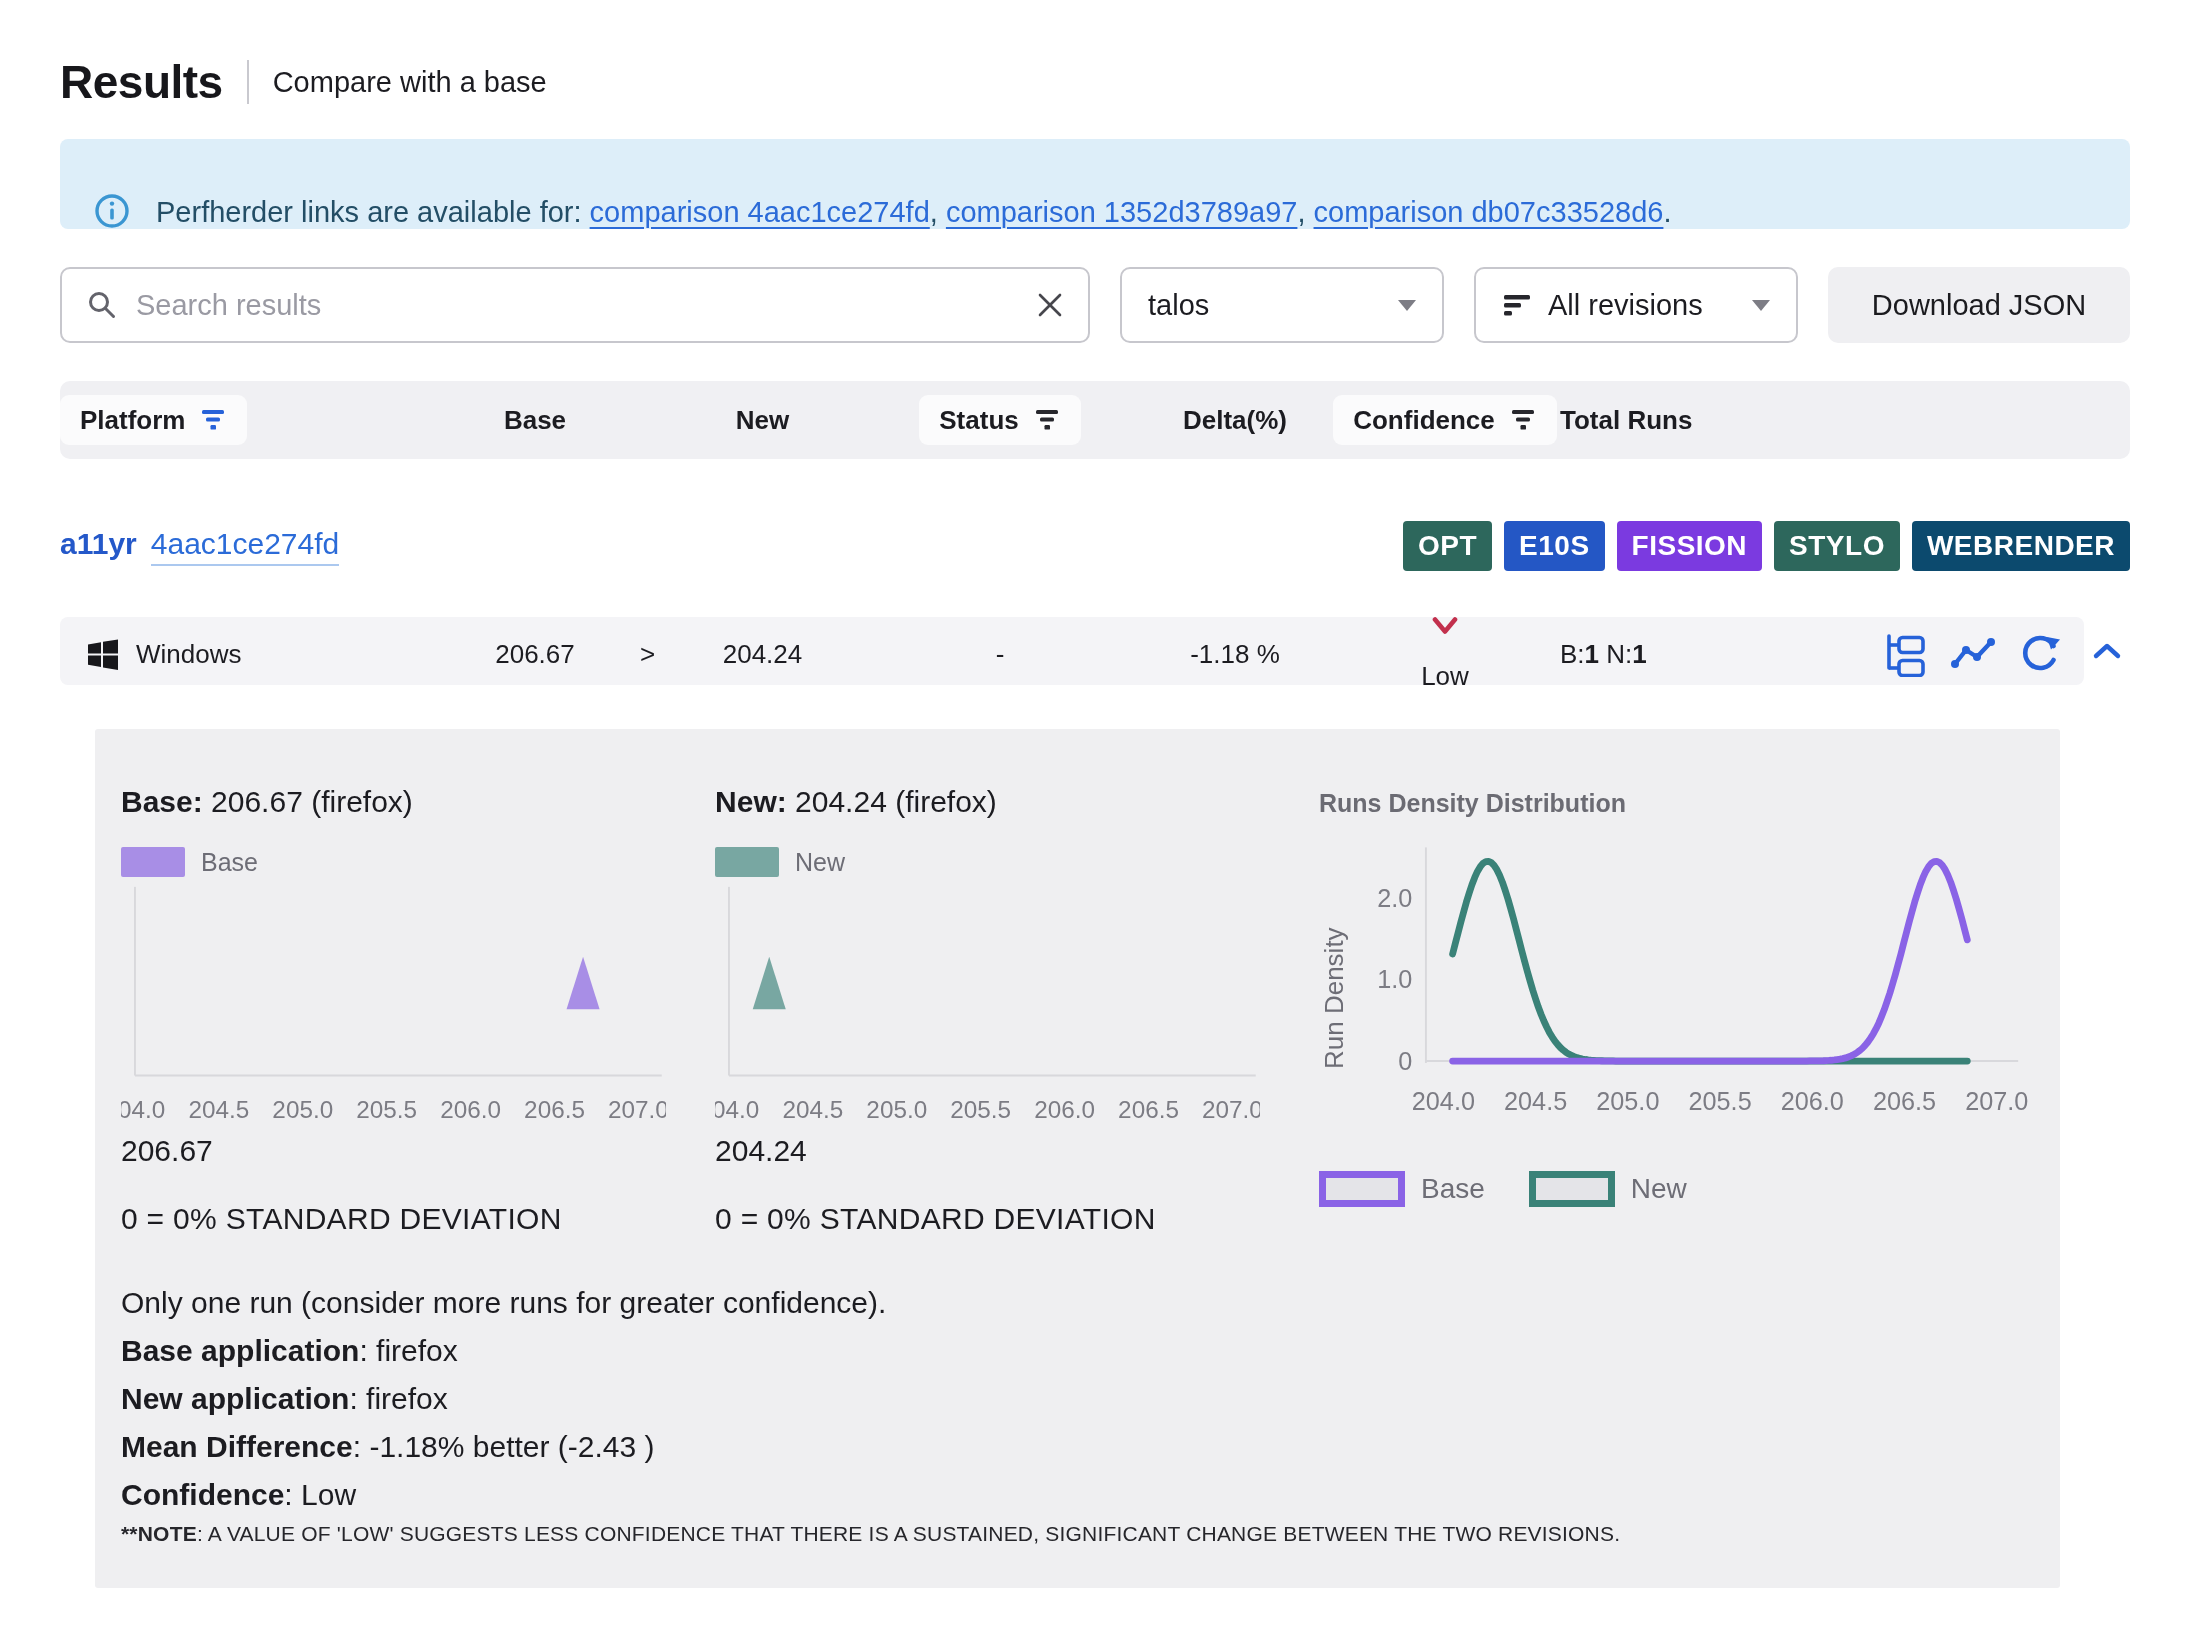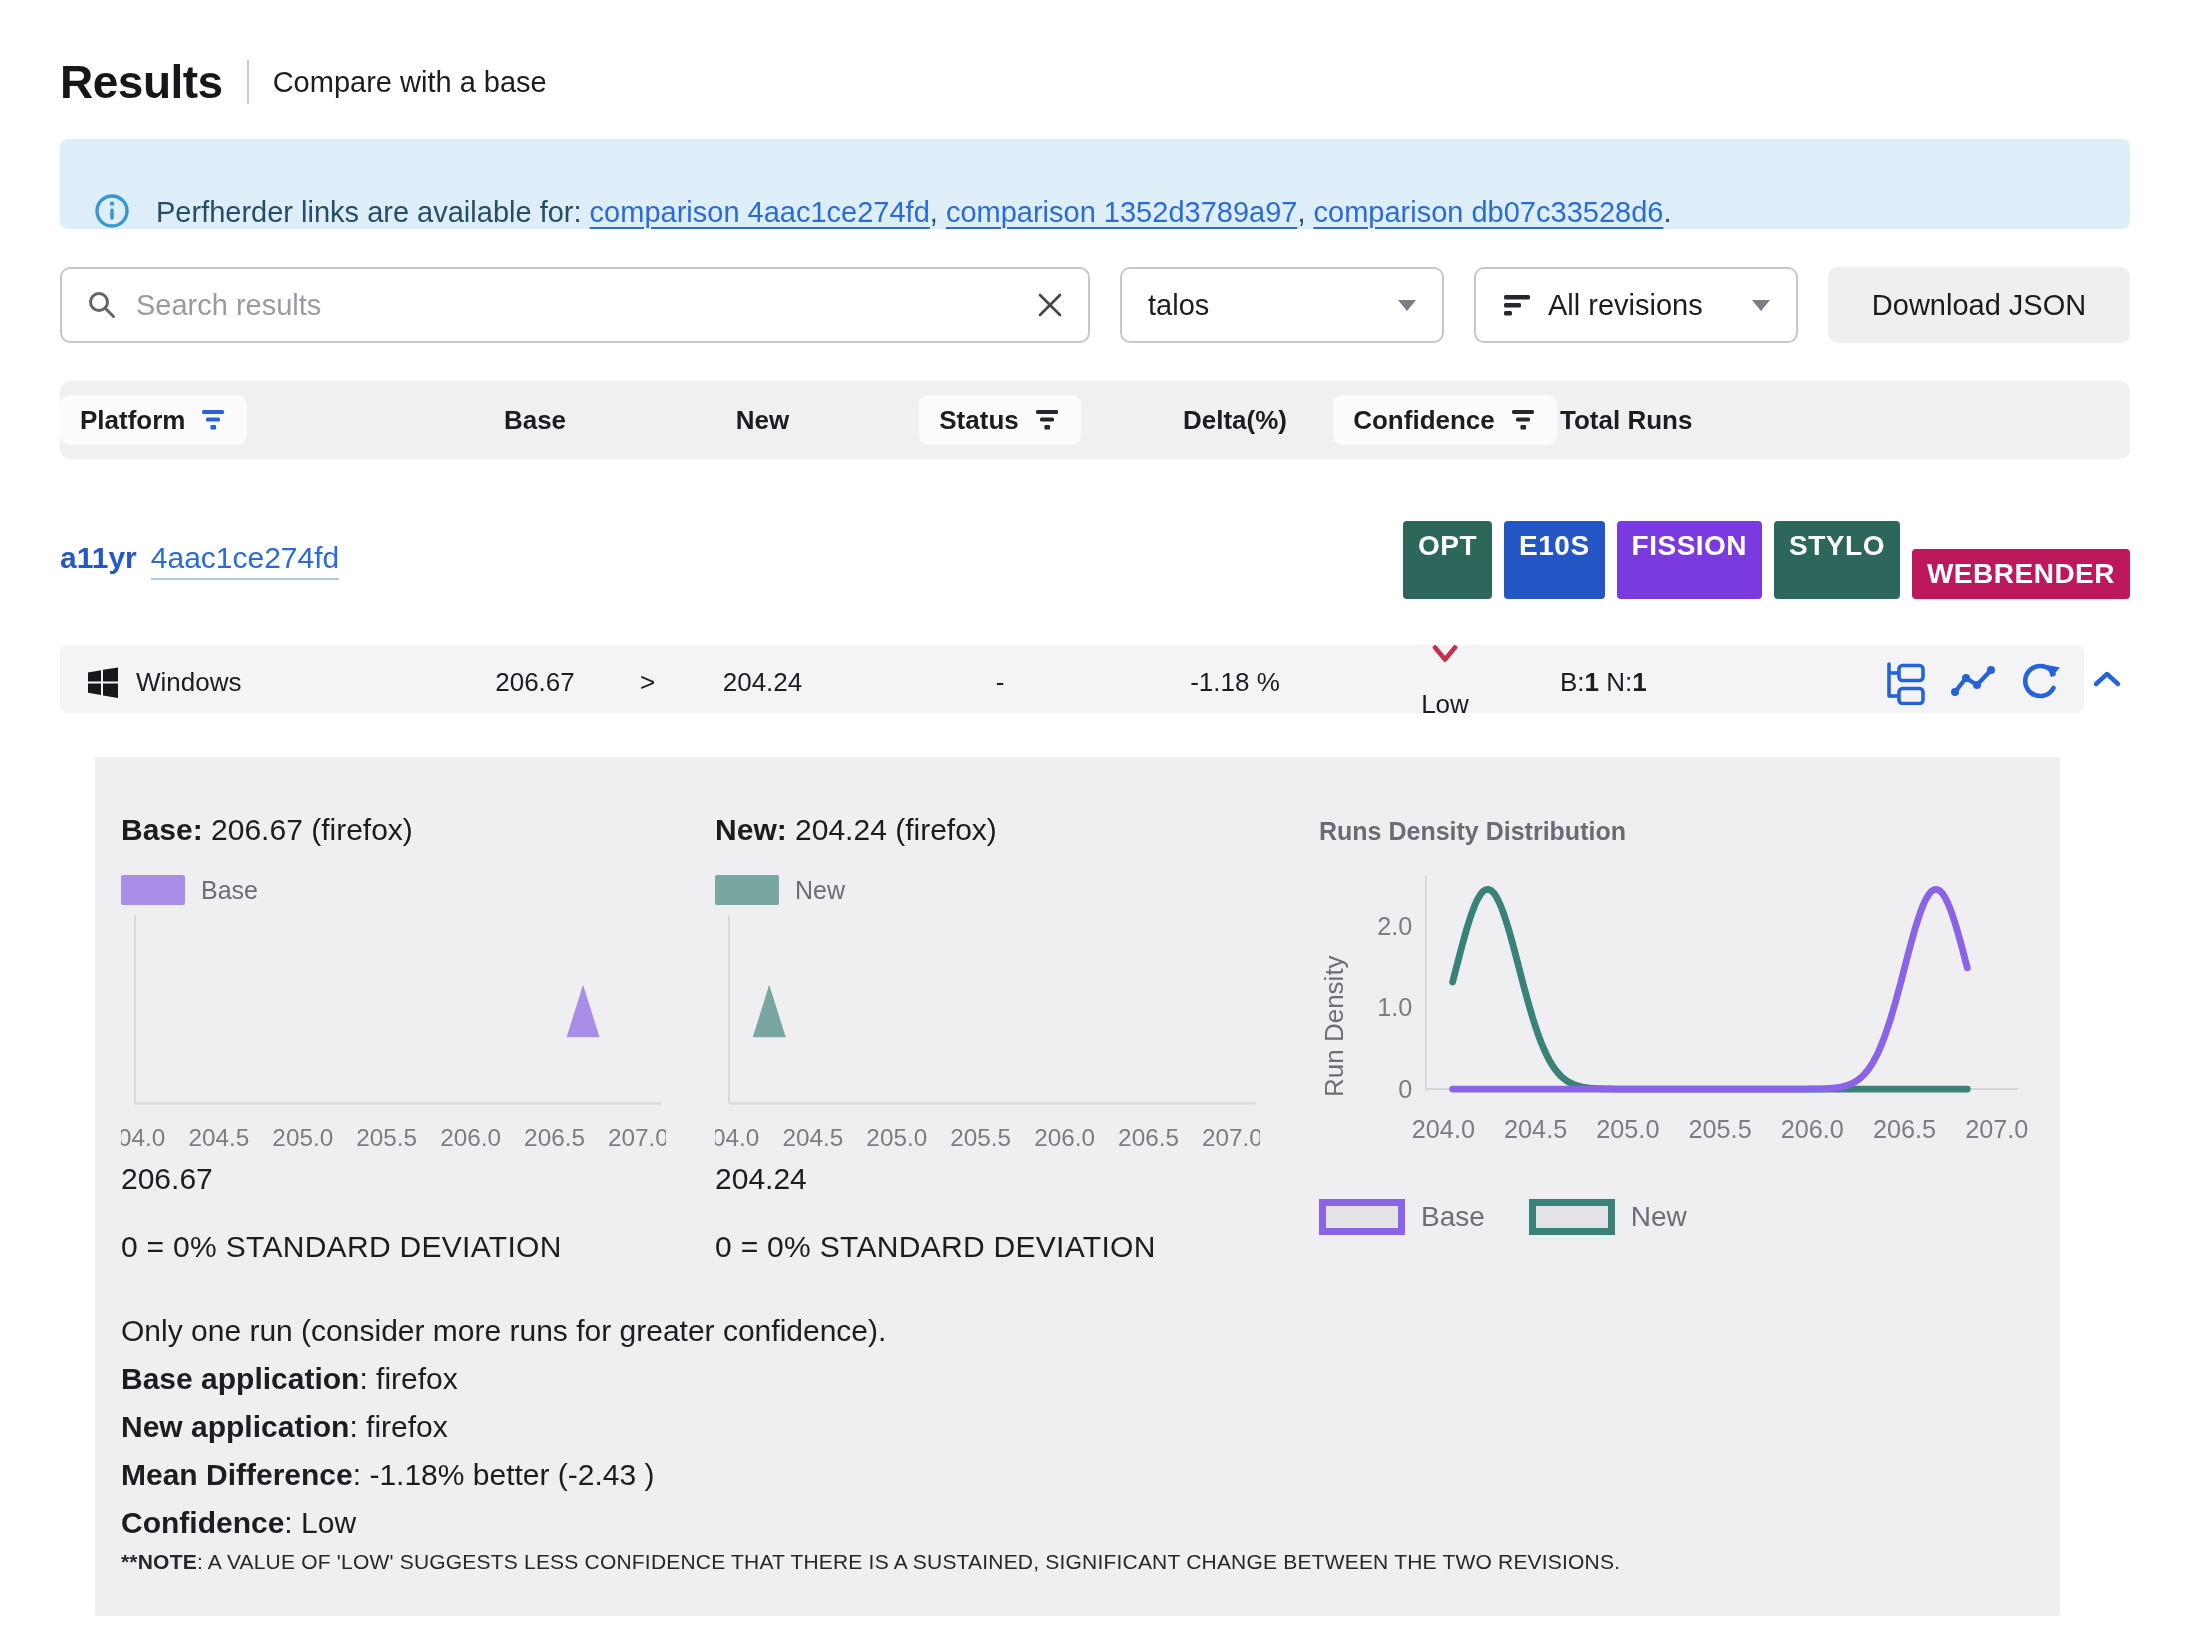--- a/index.html
+++ b/index.html
@@ -226,21 +226,21 @@
   <div class="suite-row">
     <div class="suite-links">
       <a class="suite-name">a11yr</a>
       <a class="suite-rev">4aac1ce274fd</a>
     </div>
     <div class="badges" id="badges">
         <span class="badge" style="background: rgb(45, 103, 92);">OPT</span>
         <span class="badge" style="background: rgb(36, 87, 197);">E10S</span>
         <span class="badge" style="background: rgb(123, 58, 224);">FISSION</span>
         <span class="badge" style="background: rgb(45, 103, 92);">STYLO</span>
-        <span class="badge" style="background: #be185d; margin-top: 28px;">WEBRENDER</span>
+        <span class="badge" style="background: #0c4a6e;">WEBRENDER</span>
       </div>
   </div>
 
   <div class="platform-row-wrap">
     <div class="grid-row platform-row">
       <div class="col1">
         <svg width="34" height="34" viewBox="0 0 34 34">
           <path d="M2 6.5 L15 4.2 V15.6 H2 Z" fill="#17171b"></path>
           <path d="M17 3.8 L32 1.4 V15.6 H17 Z" fill="#17171b"></path>
           <path d="M2 17.6 H15 V29 L2 26.8 Z" fill="#17171b"></path>

